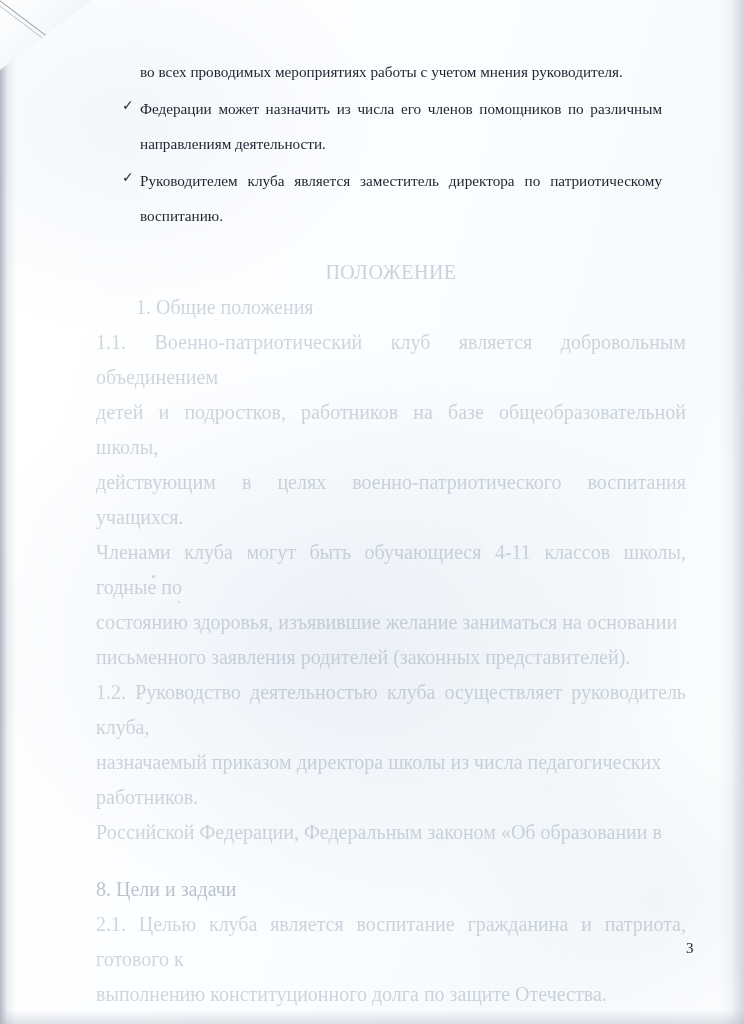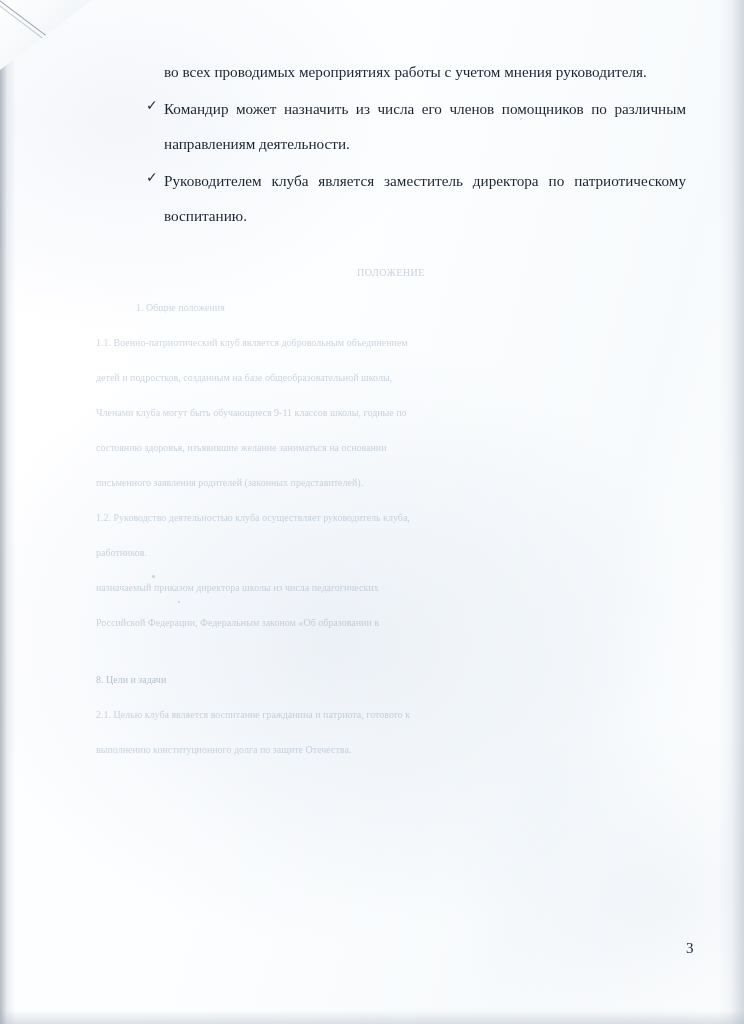--- a/index.html
+++ b/index.html
@@ -71,21 +71,21 @@
     width: 118px; height: 1px;
     background: #aab2be;
     transform: rotate(37deg);
     transform-origin: left center;
     opacity: .7;
   }
 
   
   .content {
     position: absolute;
-    left: 164px;
+    left: 140px;
     top: 52px;
     width: 522px;
   }
 
   .para {
     font-size: 15.2px;
     line-height: 35px;
     color: #1c2430;
     text-align: justify;
     text-justify: inter-word;
@@ -109,21 +109,21 @@
     padding-left: 0;
   }
 
   
   .faded {
     position: absolute;
     left: 96px;
     top: 255px;
     width: 590px;
     color: rgba(96,118,145,0.30);
-    font-size: 10px;
+    font-size: 20px;
     line-height: 35px;
     text-align: justify;
     filter: blur(0.55px);
   }
   .faded .ttl {
     display: block;
     text-align: center;
     letter-spacing: .5px;
     color: rgba(96,118,145,0.32);
   }
@@ -164,41 +164,42 @@
 
   <div class="fold">
     <div class="fold-line"></div>
     <div class="fold-line2"></div>
   </div>
 
   <div class="faded">
     <span class="ttl faded-strong">ПОЛОЖЕНИЕ</span>
     <span class="sub" style="padding-left:40px">1. Общие положения</span>
     <span class="ghost-line">1.1. Военно-патриотический клуб является добровольным объединением</span>
-    <span class="ghost-line">детей и подростков, созданным на базе общеобразовательной школы,</span>
-    <span class="ghost-line">Членами клуба могут быть обучающиеся 9-11 классов школы, годные по</span>
+    <span class="ghost-line">детей и подростков, работников на базе общеобразовательной школы,</span>
+    <span class="ghost-line">действующим в целях военно-патриотического воспитания учащихся.</span>
+    <span class="ghost-line">Членами клуба могут быть обучающиеся 4-11 классов школы, годные по</span>
     <span class="ghost-line">состоянию здоровья, изъявившие желание заниматься на основании</span>
     <span class="ghost-line">письменного заявления родителей (законных представителей).</span>
     <span class="ghost-line">1.2. Руководство деятельностью клуба осуществляет руководитель клуба,</span>
+    <span class="ghost-line">назначаемый приказом директора школы из числа педагогических</span>
     <span class="ghost-line">работников.</span>
-    <span class="ghost-line">назначаемый приказом директора школы из числа педагогических</span>
     <span class="ghost-line">Российской Федерации, Федеральным законом «Об образовании в</span>
     <span class="ghost-line" style="display:block;height:22px"></span>
     <span class="ghost-line faded-strong">8. Цели и задачи</span>
     <span class="ghost-line">2.1. Целью клуба является воспитание гражданина и патриота, готового к</span>
     <span class="ghost-line">выполнению конституционного долга по защите Отечества.</span>
   </div>
 
   <div class="content">
     <div class="bullet-item">
       <p class="para">во всех проводимых мероприятиях работы с учетом мнения руководителя.</p>
     </div>
     <div class="bullet-item">
       <span class="check">✓</span>
-      <p class="para">Командир может назначить из числа его членов помощников по различным направлениям деятельности.</p>
+      <p class="para">Федерации может назначить из числа его членов помощников по различным направлениям деятельности.</p>
     </div>
     <div class="bullet-item">
       <span class="check">✓</span>
       <p class="para">Руководителем клуба является заместитель директора по патриотическому воспитанию.</p>
     </div>
   </div>
 
   <div class="page-number">3</div>
 
   <div class="speck" style="left:152px;top:575px;width:3px;height:3px"></div>

